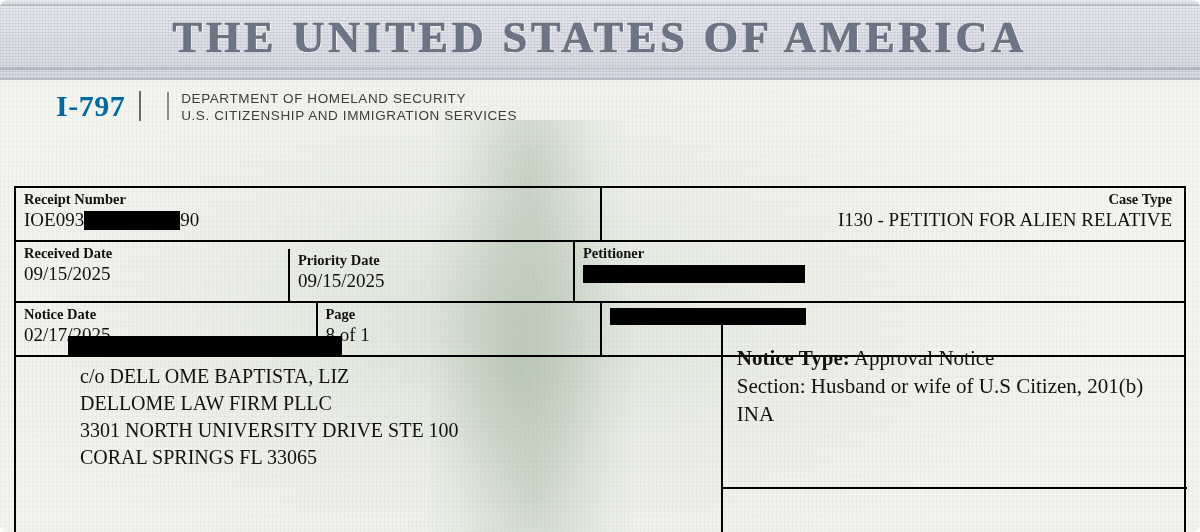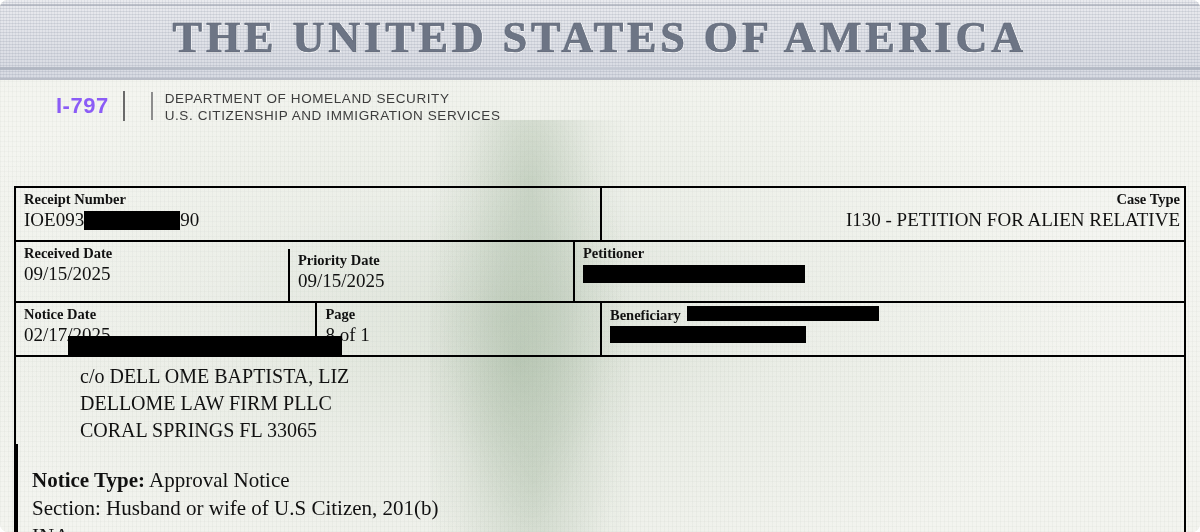--- a/index.html
+++ b/index.html
@@ -96,25 +96,25 @@
   .hdr {
     position: absolute;
     left: 56px;
     top: 84px;
     width: 1100px;
     height: 44px;
     display: flex;
     align-items: center;
   }
   .hdr-form {
-    font-family: Liberation Sans, sans-serif;
+    font-family: Liberation Serif, serif;
     font-weight: bold;
-    font-size: 22px;
+    font-size: 30px;
     letter-spacing: 0.5px;
-    color: #8b5cf6;
+    color: #0369a1;
   }
   .hdr-div {
     display: inline-block;
     width: 2px;
     height: 30px;
     background: #6a6a6a;
     margin: 0 12px 0 14px;
   }
   .hdr-title {
     font-family: "Liberation Sans", sans-serif;
@@ -150,21 +150,21 @@
     box-sizing: border-box;
     background: rgba(255,255,255,0.08);
   }
   .row {
     display: flex;
     border-bottom: 2px solid #000;
   }
   .cell {
     position: relative;
     box-sizing: border-box;
-    padding: 3px 4px 4px 8px;
+    padding: 3px 12px 4px 8px;
     min-height: 52px;
   }
   .cell + .cell { border-left: 2px solid #000; }
   .lbl {
     font-family: "Liberation Serif", serif;
     font-weight: bold;
     font-size: 14.5px;
     line-height: 17px;
     color: #111;
   }
@@ -200,21 +200,20 @@
   .lower {
     position: absolute;
     left: 14px;
     top: 322px;
     width: 1172px;
     height: 210px;
     border-left: 2px solid #000;
     border-right: 2px solid #000;
     box-sizing: border-box;
     display: flex;
-    flex-direction: column;
   }
   .lower-left {
     width: 706px;
     box-sizing: border-box;
     padding: 14px 0 0 0;
   }
   .lower-right {
     width: 464px;
     box-sizing: border-box;
     border-left: 2px solid #000;
@@ -311,31 +310,31 @@
     <div class="row">
       <div class="cell w-notice">
         <div class="lbl">Notice Date</div>
         <div class="val">02/17/2025</div>
       </div>
       <div class="cell w-page">
         <div class="lbl">Page</div>
         <div class="val">8 of 1</div>
       </div>
       <div class="cell w-benef">
-        <div class="lbl"><span>Beneficiary</span><span class="redact redact-benef-inline"></span></div>
         <span class="redact redact-benef-line2"></span>
       </div>
     </div>
   </div>
 
   <div class="lower">
     <div class="lower-left">
       <span class="redact redact-addr"></span>
       <div class="addr-line">c/o DELL OME BAPTISTA, LIZ</div>
       <div class="addr-line">DELLOME LAW FIRM PLLC</div>
+      <div class="addr-line">3301 NORTH UNIVERSITY DRIVE STE 100</div>
       <div class="addr-line">CORAL SPRINGS  FL  33065</div>
     </div>
     <div class="lower-right">
       <div class="notice-type-line"><b>Notice Type:</b> <span>Approval Notice</span></div>
       <div class="section-line">Section: Husband or wife of U.S Citizen, 201(b)</div>
       <div class="ina-line">INA</div>
       <div class="right-divider"></div>
     </div>
   </div>
 </div>

